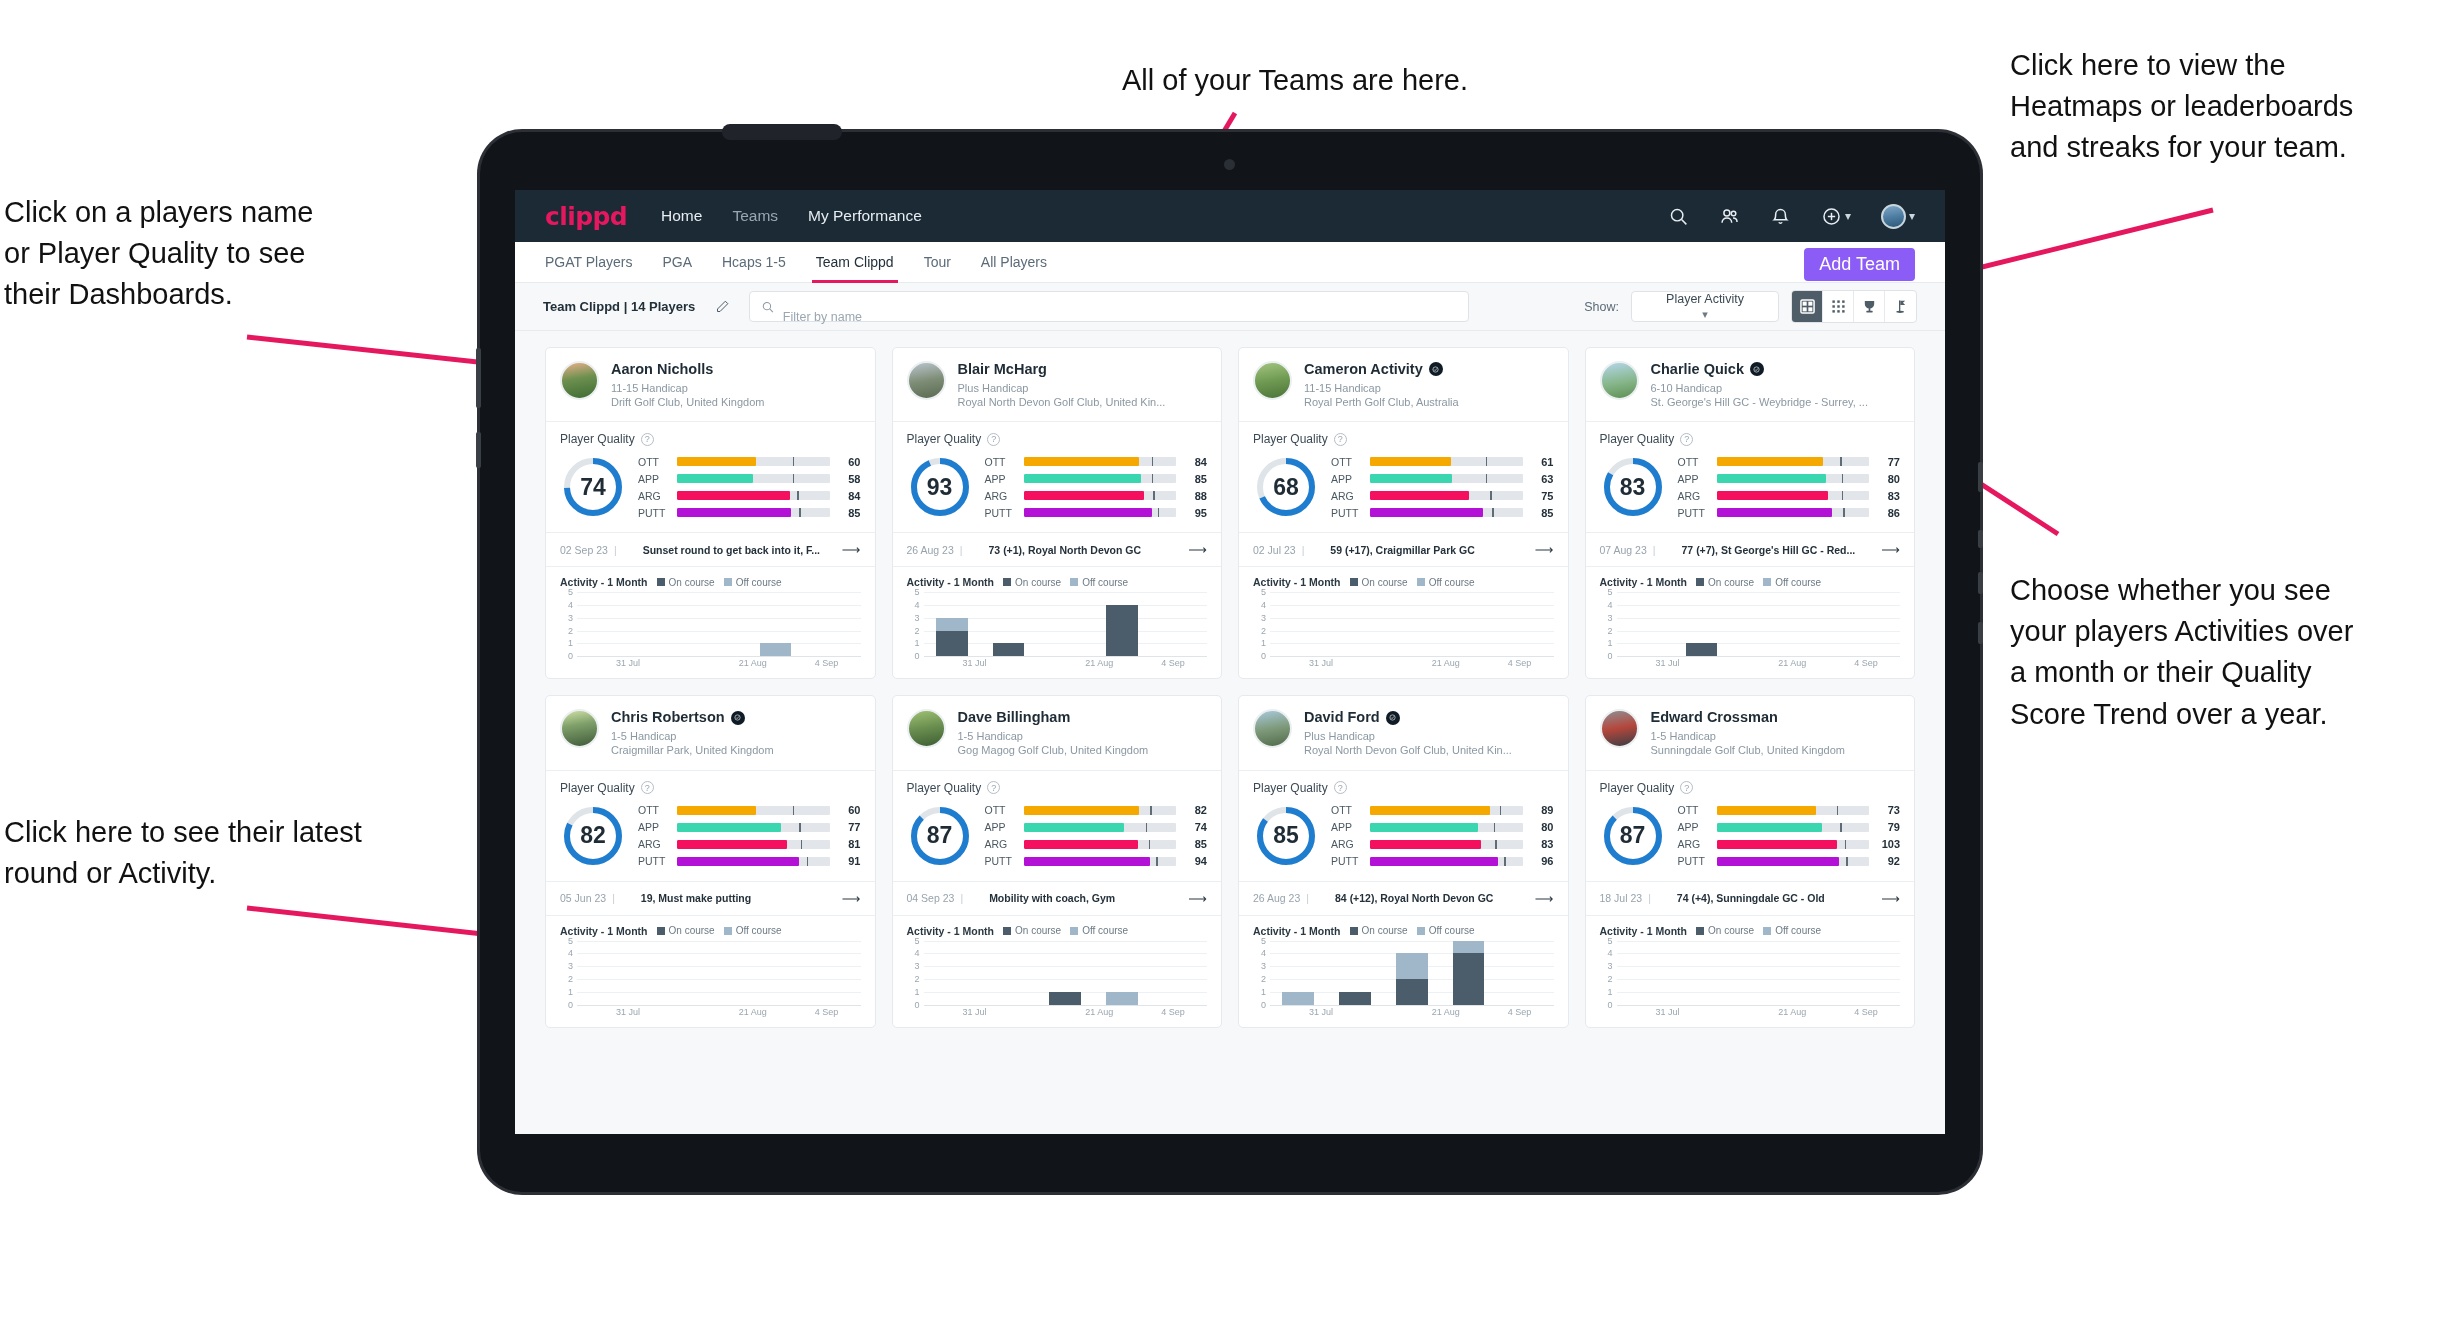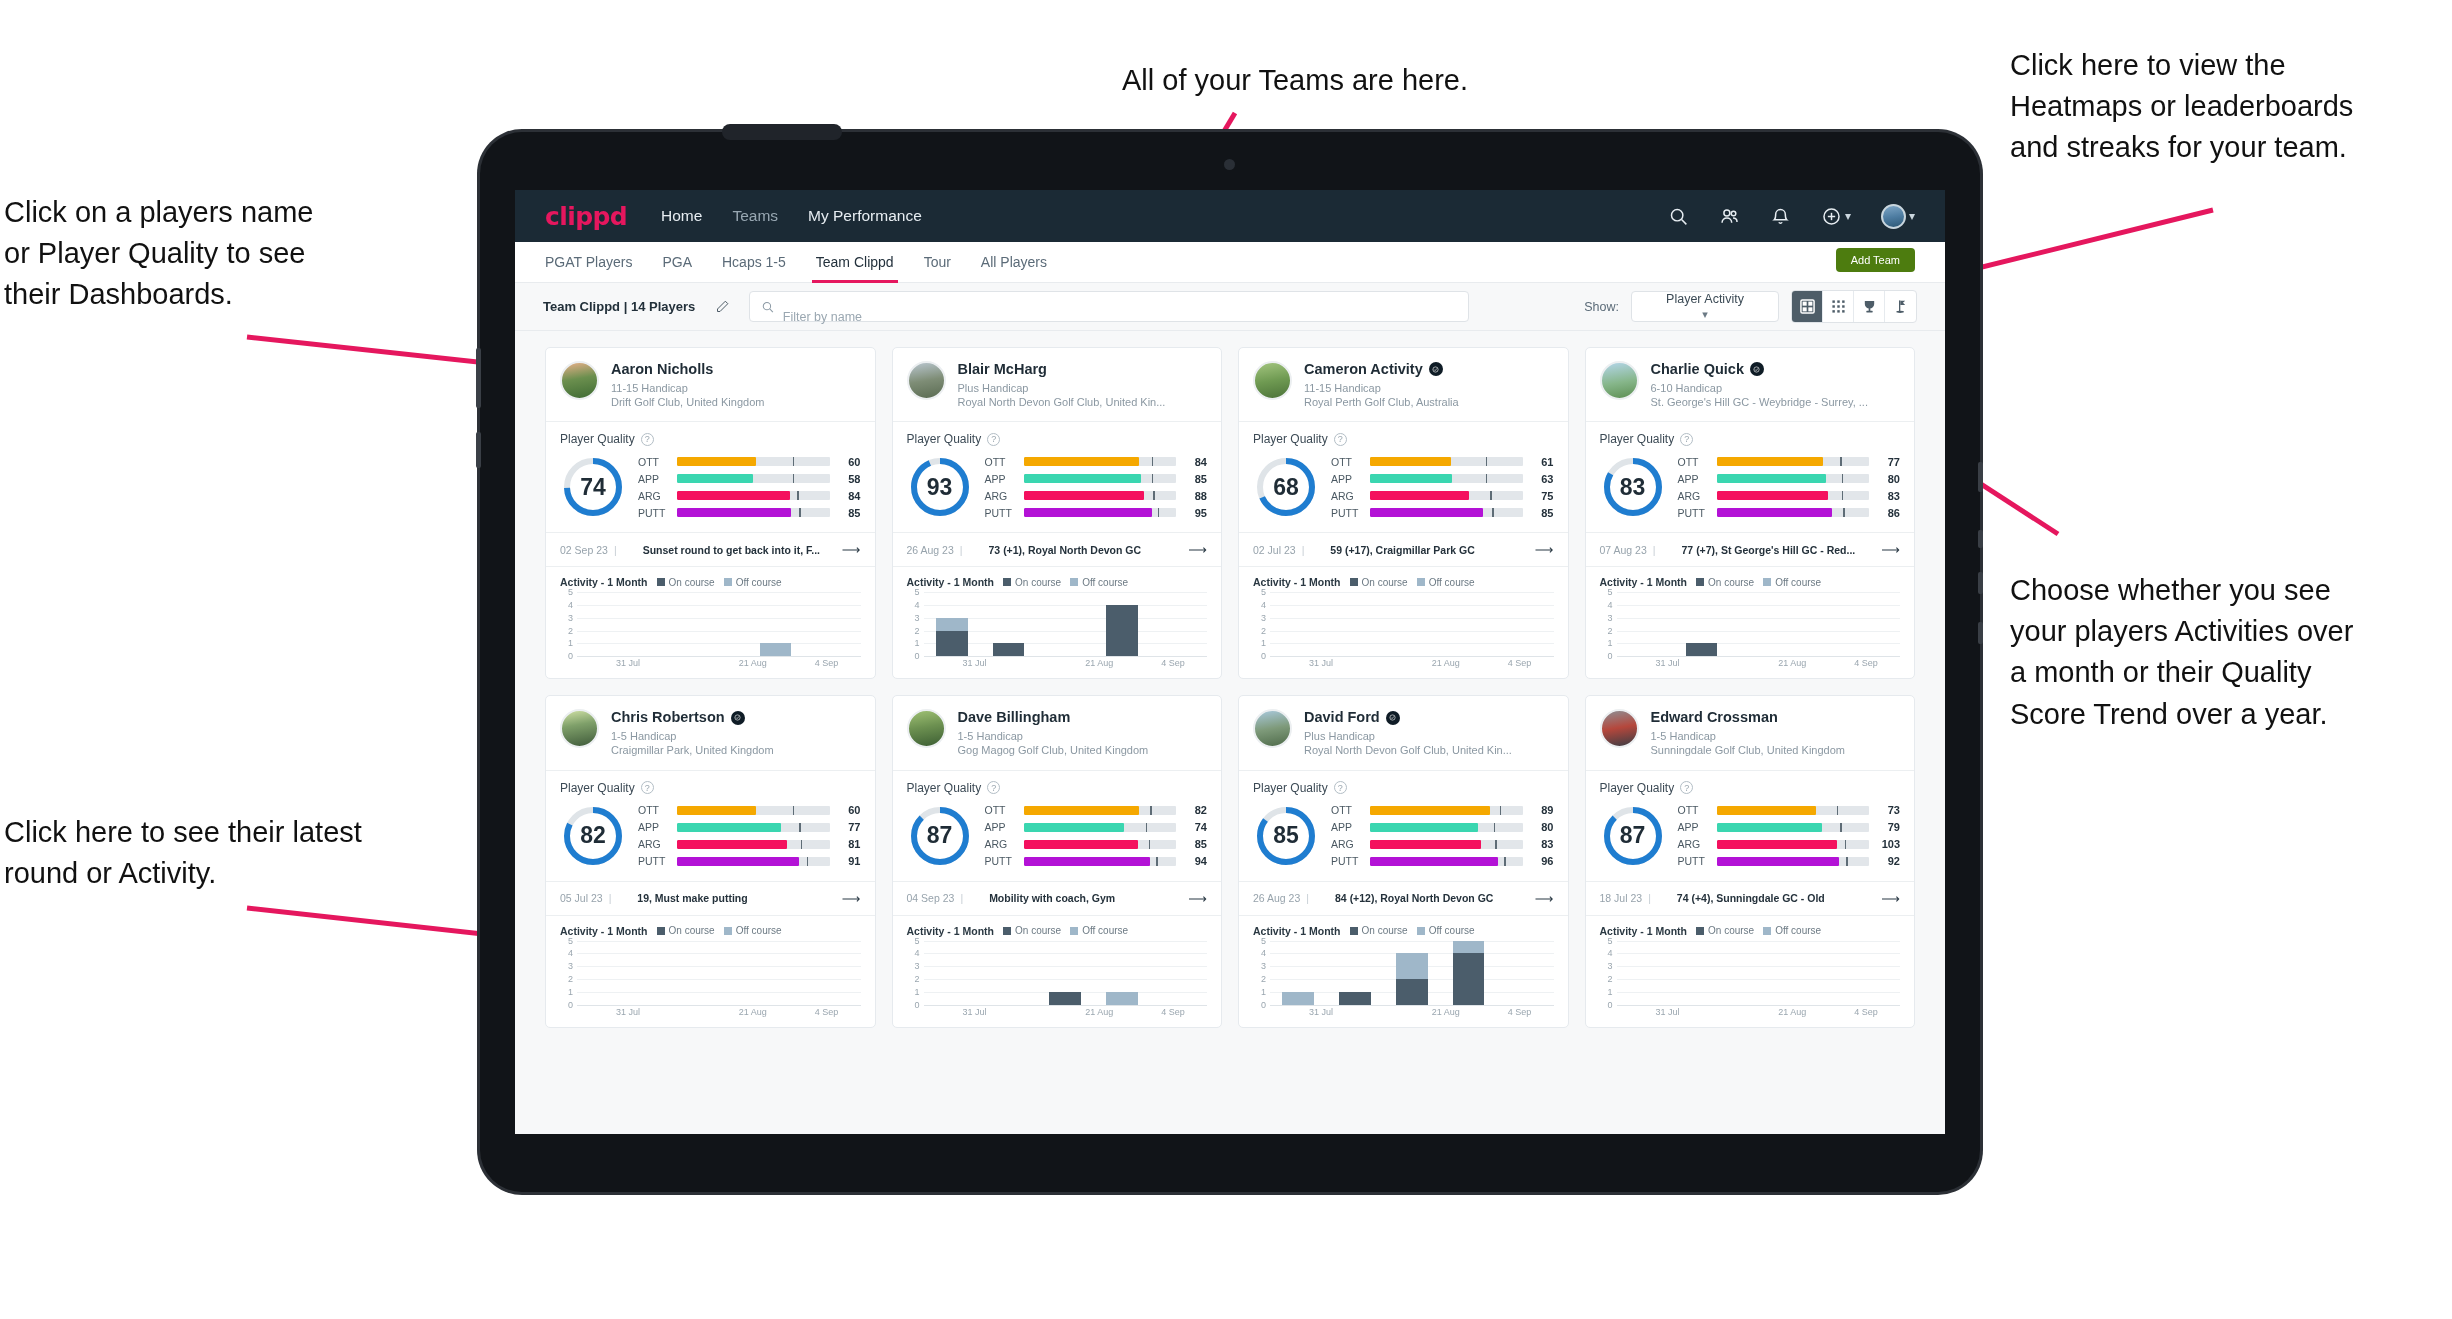--- a/index.html
+++ b/index.html
@@ -81,21 +81,21 @@
   .tab {
     font-size: 14px; color:#5b6b78; margin-right: 30px; cursor:pointer;
     height:41px; display:flex; align-items:center; position:relative;
   }
   .tab.active { color:#23313c; font-weight:500; }
   .tab.active:after {
     content:""; position:absolute; left:-4px; right:-4px; bottom:0; height:3px; background:#e5175e;
   }
   .add-team-btn {
     position:absolute; right:30px; top:6px;
-    background:#4d7c0f; color:#fff; font-size:11px;
+    background:#8b5cf6; color:#fff; font-size:18px;
     padding: 6px 15px; border-radius:4px; cursor:pointer;
   }
 
   
   .toolbar {
     height: 48px; background:#f7f8f9; display:flex; align-items:center;
     padding: 0 28px; gap: 12px; border-bottom:1px solid #e8ebee;
   }
   .team-label { font-size:13px; font-weight:700; color:#22303a; white-space:nowrap; }
   .pencil-btn {
@@ -901,21 +901,21 @@
           <span class="bar-fill" style="width:80%;background:#b312d6"></span>
           <span class="bar-tick" style="left:85%"></span>
         </span>
         <span class="bar-val">91</span>
       </div>
                   </div>
           </div>
         </div>
 
         <div class="round-row">
-          <span class="round-date">05 Jul 23</span>
+          <span class="round-date">05 Jun 23</span>
           <span class="round-sep">|</span>
           <span class="round-txt">19, Must make putting</span>
           <span class="round-arrow">⟶</span>
         </div>
 
         <div class="act-sec">
           <div class="act-head">
             <span class="act-title">Activity - 1 Month</span>
             <span class="leg">
               <span class="swatch sw-on"></span>

